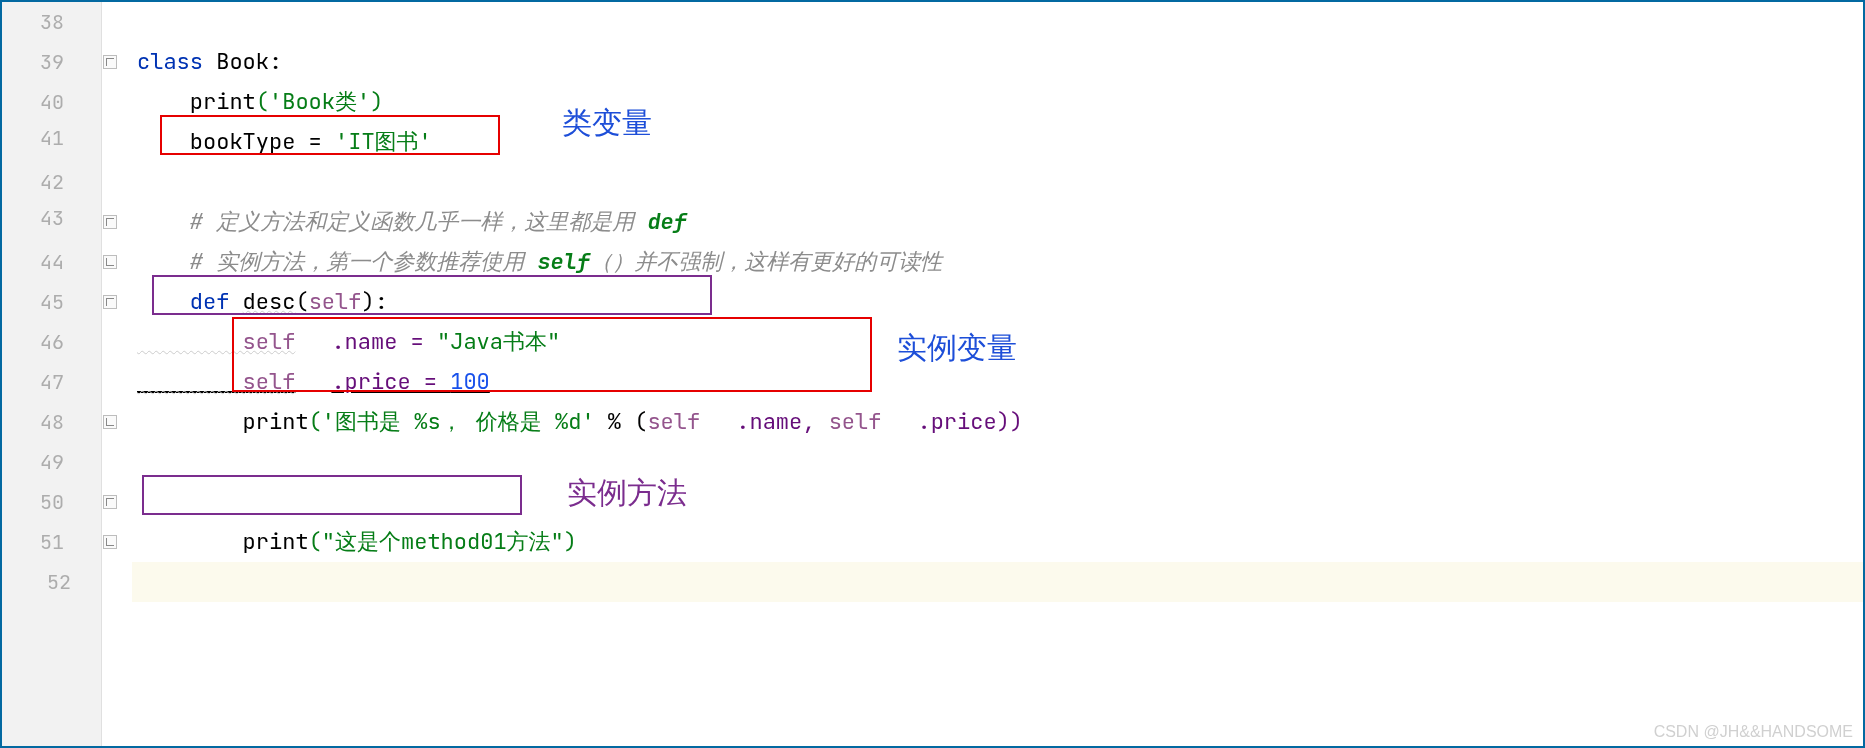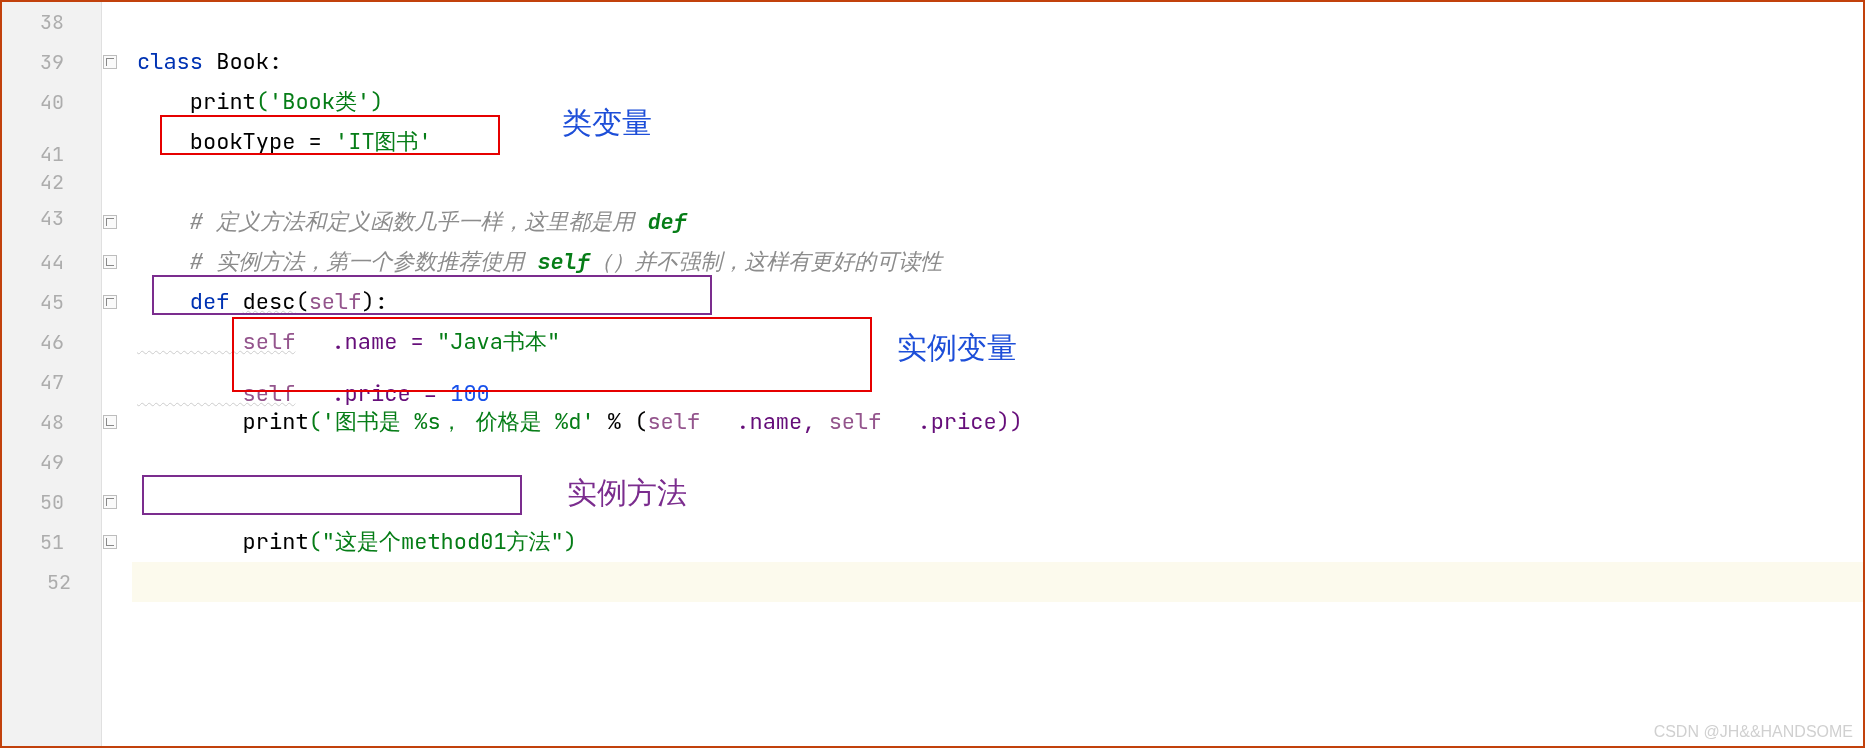--- a/index.html
+++ b/index.html
@@ -10,21 +10,21 @@
   color: #000;
   width: 1865px;
   height: 748px;
   overflow: hidden;
   position: relative;
 }
 .editor-frame {
   position: relative;
   width: 100%;
   height: 100%;
-  border: 2px solid #c2410c;
+  border: 2px solid #0369a1;
 }
 .gutter {
   position: absolute;
   left: 0;
   top: 0;
   width: 100px;
   height: 100%;
   background: #f2f2f2;
   border-right: 1px solid #e0e0e0;
 }
@@ -144,42 +144,42 @@
     <div class="fold-mark fold-corner-bl" style="left:1px; top:253px;"></div>
     <div class="fold-mark fold-corner-tl" style="left:1px; top:293px;"></div>
     <div class="fold-mark fold-corner-bl" style="left:1px; top:413px;"></div>
     <div class="fold-mark fold-corner-tl" style="left:1px; top:493px;"></div>
     <div class="fold-mark fold-corner-bl" style="left:1px; top:533px;"></div>
   </div>
 
   <div class="line-num" style="top:0px;">38</div>
   <div class="line-num" style="top:40px;">39</div>
   <div class="line-num" style="top:80px;">40</div>
-  <div class="line-num" style="top:132px;">41</div>
+  <div class="line-num" style="top:116px;">41</div>
   <div class="line-num" style="top:160px;">42</div>
   <div class="line-num" style="top:196px;">43</div>
   <div class="line-num" style="top:240px;">44</div>
   <div class="line-num" style="top:280px;">45</div>
   <div class="line-num" style="top:320px;">46</div>
   <div class="line-num" style="top:360px;padding-left:24px;">47</div>
   <div class="line-num" style="top:400px;">48</div>
   <div class="line-num" style="top:440px;">49</div>
   <div class="line-num" style="top:480px;">50</div>
   <div class="line-num" style="top:520px;">51</div>
   <div class="line-num" style="top:560px;margin-left:7px;">52</div>
 
   <div class="code-area">
     <div class="code-line" style="top:40px;"><span class="kw">class</span><span> Book:</span></div>
     <div class="code-line" style="top:80px;"><span>    print</span><span class="str">('Book类')</span></div>
     <div class="code-line" style="top:120px;"><span>    bookType = </span><span class="str">'IT图书'</span></div>
     <div class="code-line" style="top:200px;"><span class="com">    # 定义方法和定义函数几乎一样，这里都是用 </span><span class="com-bold">def</span></div>
     <div class="code-line" style="top:280px;"><span class="kw">    def </span><span class="underline">desc</span><span>(</span><span class="self">self</span><span>):</span></div>
     <div class="code-line" style="top:240px;"><span class="com">    # 实例方法，第一个参数推荐使用 </span><span class="com-bold">self</span><span class="com">（）并不强制，这样有更好的可读性</span></div>
     <div class="code-line" style="top:320px;"><span class="self underline">        self</span><span class="attr">.name = </span><span class="str">"Java书本"</span></div>
-    <div class="code-line" style="top:372px;"><span class="self underline">        self</span><span class="attr">.price = </span><span class="num">100</span></div>
+    <div class="code-line" style="top:360px;text-decoration:underline;"><span class="self underline">        self</span><span class="attr">.price = </span><span class="num">100</span></div>
     <div class="code-line" style="top:400px;"><span>        print</span><span class="str">('图书是 %s， 价格是 %d' </span><span>% (</span><span class="self">self</span><span class="attr">.name, </span><span class="self">self</span><span class="attr">.price))</span></div>
     <div class="code-line" style="top:520px;"><span>        print</span><span class="str">("这是个method01方法")</span></div>
   </div>
 
   <div class="anno-box anno-red" style="left:158px; top:113px; width:340px; height:40px;"></div>
   <div class="anno-label lbl-red" style="left:560px; top:100px;">类变量</div>
 
   <div class="anno-box anno-purple" style="left:150px; top:273px; width:560px; height:40px;"></div>
 
   <div class="anno-box anno-red" style="left:230px; top:315px; width:640px; height:75px;"></div>

